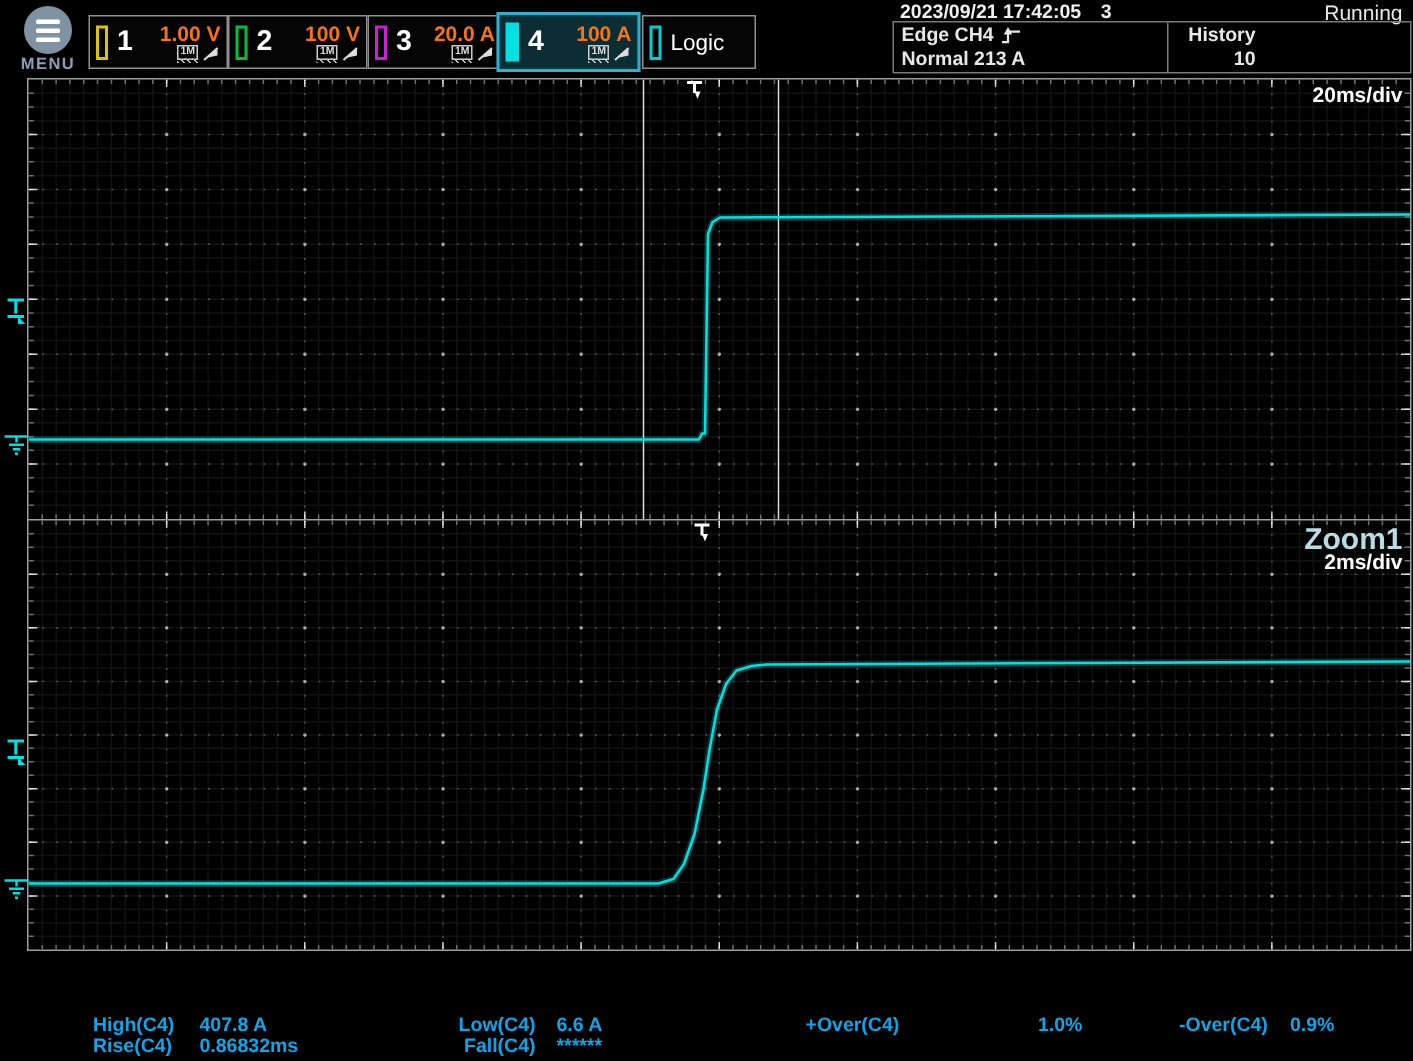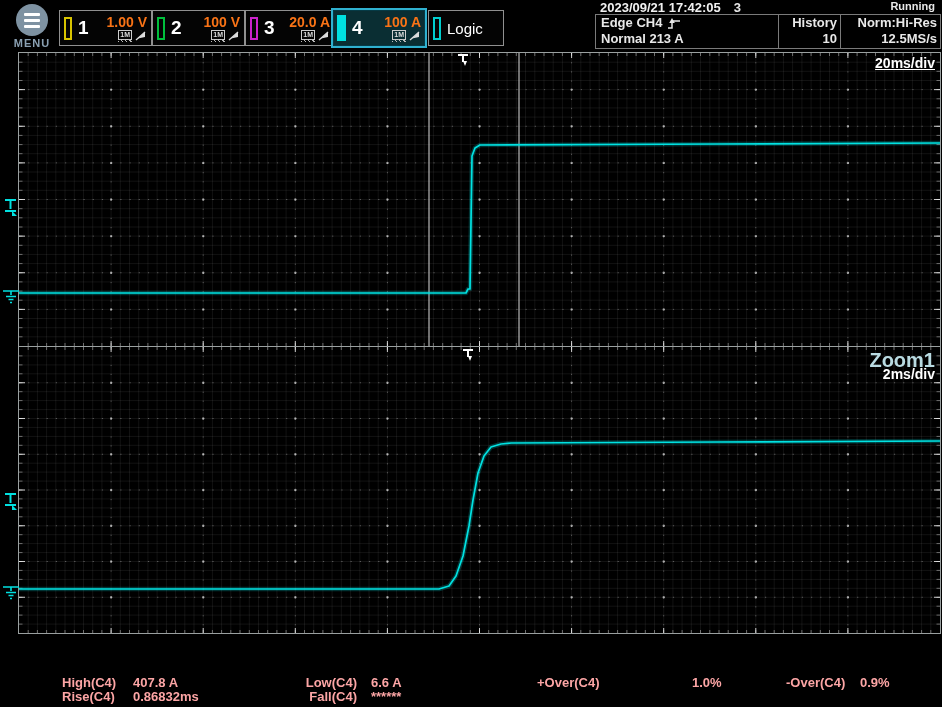--- a/index.html
+++ b/index.html
@@ -34,51 +34,51 @@
   .ch-icons{display:flex;align-items:flex-start;gap:3px;height:12px;margin-top:0px;}
   .icon-1m{font-size:7px;line-height:8px;font-weight:bold;color:#ddd;border:1px solid #ccc;
            padding:0 1px;position:relative;display:inline-block;}
   .icon-1m::after{content:"";position:absolute;left:-1px;right:-1px;top:100%;height:3px;
            background:repeating-linear-gradient(45deg,#bbb 0 1px,transparent 1px 3px);}
   .logic-label{font-size:15px;color:#fff;margin-left:6px;}
 
   
   .st-date{position:absolute;left:600px;top:0px;font-size:13px;font-weight:bold;color:#f0f0f0;}
   .st-count{position:absolute;left:690px;top:0px;width:51px;text-align:right;font-size:13px;font-weight:bold;}
-  .st-run{position:absolute;right:7px;top:0px;font-size:11px;font-weight:bold;}
+  .st-run{position:absolute;right:7px;top:0px;font-size:14px;font-weight:normal;}
   .st-strip{position:absolute;left:595px;top:14px;width:346px;height:35px;box-sizing:border-box;
             border:1px solid #7a7a7a;display:flex;font-size:13px;font-weight:bold;line-height:16px;}
   .st-cell{box-sizing:border-box;padding:0 3px;}
   .st-trig{width:182px;padding-left:5px;}
   .st-hist{width:62px;border-left:1px solid #7a7a7a;text-align:right;}
   .st-acq{flex:1;border-left:1px solid #7a7a7a;text-align:right;}
   .trig-line1{display:flex;align-items:center;gap:5px;}
   .edge-icon{display:inline-block;}
 
   
   .scope-win{position:absolute;left:18px;box-sizing:content-box;border:1px solid #9aa0a0;background:#000;}
   .win-main{top:52px;width:921px;height:293px;}
   .win-zoom{top:346px;width:921px;height:286px;}
   .tb-label{position:absolute;right:7px;font-size:14px;font-weight:bold;color:#fff;z-index:5;}
-  .tb-main{top:55px;text-decoration:underline;}
+  .tb-main{top:55px;}
   .zoom-name{position:absolute;right:7px;top:349px;font-size:20px;font-weight:bold;color:#b9dbe2;z-index:5;}
   .tb-zoom{top:366px;}
   .tpos{position:absolute;z-index:6;}
   .tpos-main{left:456px;top:53px;}
   .tpos-zoom{left:461px;top:348px;}
 
   
   .lmark{position:absolute;z-index:6;}
   .trig-main{left:3px;top:198px;}
   .trig-zoom{left:3px;top:492px;}
   .gnd-main{left:2px;top:289px;}
   .gnd-zoom{left:2px;top:585px;}
 
   
-  .meas{position:absolute;font-size:13px;font-weight:bold;color:#fca5a5;white-space:pre;line-height:14px;}
+  .meas{position:absolute;font-size:13px;font-weight:bold;color:#0ea5e9;white-space:pre;line-height:14px;}
   .m-r1{top:676px;} .m-r2{top:690px;}
   .m-c1l{left:62px;} .m-c1v{left:133px;}
   .m-c2l{left:288px;width:69px;text-align:right;} .m-c2v{left:371px;}
   .m-c3l{left:537px;} .m-c3v{left:692px;}
   .m-c4l{left:786px;} .m-c4v{left:860px;}
 </style>
 </head>
 <body>
 
 <div class="screen">
@@ -163,24 +163,20 @@
         <svg class="edge-icon" width="14" height="13">
           <path d="M1,11 H5 V4 H13" stroke="#e8e8e8" stroke-width="1.5" fill="none"></path>
           <path d="M5,1 L2.2,6 L7.8,6 Z" fill="#e8e8e8"></path>
         </svg>
       </div>
       <div>Normal 213 A</div>
     </div>
     <div class="st-cell st-hist">
       <div>History</div>
       <div>10</div>
-    </div>
-    <div class="st-cell st-acq">
-      <div>Norm:Hi-Res</div>
-      <div>12.5MS/s</div>
     </div>
   </div>
 
   <div class="scope-win win-main">
     <svg class="scope-svg" width="921" height="293">
         <path d="M9.2 0V293M18.4 0V293M27.6 0V293M36.8 0V293M46.0 0V293M55.3 0V293M64.5 0V293M73.7 0V293M82.9 0V293M92.1 0V293M101.3 0V293M110.5 0V293M119.7 0V293M128.9 0V293M138.1 0V293M147.4 0V293M156.6 0V293M165.8 0V293M175.0 0V293M184.2 0V293M193.4 0V293M202.6 0V293M211.8 0V293M221.0 0V293M230.3 0V293M239.5 0V293M248.7 0V293M257.9 0V293M267.1 0V293M276.3 0V293M285.5 0V293M294.7 0V293M303.9 0V293M313.1 0V293M322.3 0V293M331.6 0V293M340.8 0V293M350.0 0V293M359.2 0V293M368.4 0V293M377.6 0V293M386.8 0V293M396.0 0V293M405.2 0V293M414.4 0V293M423.7 0V293M432.9 0V293M442.1 0V293M451.3 0V293M460.5 0V293M469.7 0V293M478.9 0V293M488.1 0V293M497.3 0V293M506.5 0V293M515.8 0V293M525.0 0V293M534.2 0V293M543.4 0V293M552.6 0V293M561.8 0V293M571.0 0V293M580.2 0V293M589.4 0V293M598.6 0V293M607.9 0V293M617.1 0V293M626.3 0V293M635.5 0V293M644.7 0V293M653.9 0V293M663.1 0V293M672.3 0V293M681.5 0V293M690.8 0V293M700.0 0V293M709.2 0V293M718.4 0V293M727.6 0V293M736.8 0V293M746.0 0V293M755.2 0V293M764.4 0V293M773.6 0V293M782.9 0V293M792.1 0V293M801.3 0V293M810.5 0V293M819.7 0V293M828.9 0V293M838.1 0V293M847.3 0V293M856.5 0V293M865.7 0V293M875.0 0V293M884.2 0V293M893.4 0V293M902.6 0V293M911.8 0V293M0 9.2H921M0 18.3H921M0 27.5H921M0 36.6H921M0 45.8H921M0 54.9H921M0 64.1H921M0 73.3H921M0 82.4H921M0 91.6H921M0 100.7H921M0 109.9H921M0 119.0H921M0 128.2H921M0 137.3H921M0 146.5H921M0 155.7H921M0 164.8H921M0 174.0H921M0 183.1H921M0 192.3H921M0 201.4H921M0 210.6H921M0 219.8H921M0 228.9H921M0 238.1H921M0 247.2H921M0 256.4H921M0 265.5H921M0 274.7H921M0 283.8H921" stroke="rgba(255,255,255,0.07)" stroke-width="1" fill="none"></path>
         <line x1="92.1" y1="0" x2="92.1" y2="293" stroke="rgba(255,255,255,0.30)" stroke-dasharray="1.2 7.96"></line>
         <line x1="184.2" y1="0" x2="184.2" y2="293" stroke="rgba(255,255,255,0.30)" stroke-dasharray="1.2 7.96"></line>
         <line x1="276.29999999999995" y1="0" x2="276.29999999999995" y2="293" stroke="rgba(255,255,255,0.30)" stroke-dasharray="1.2 7.96"></line>
         <line x1="368.4" y1="0" x2="368.4" y2="293" stroke="rgba(255,255,255,0.30)" stroke-dasharray="1.2 7.96"></line>

